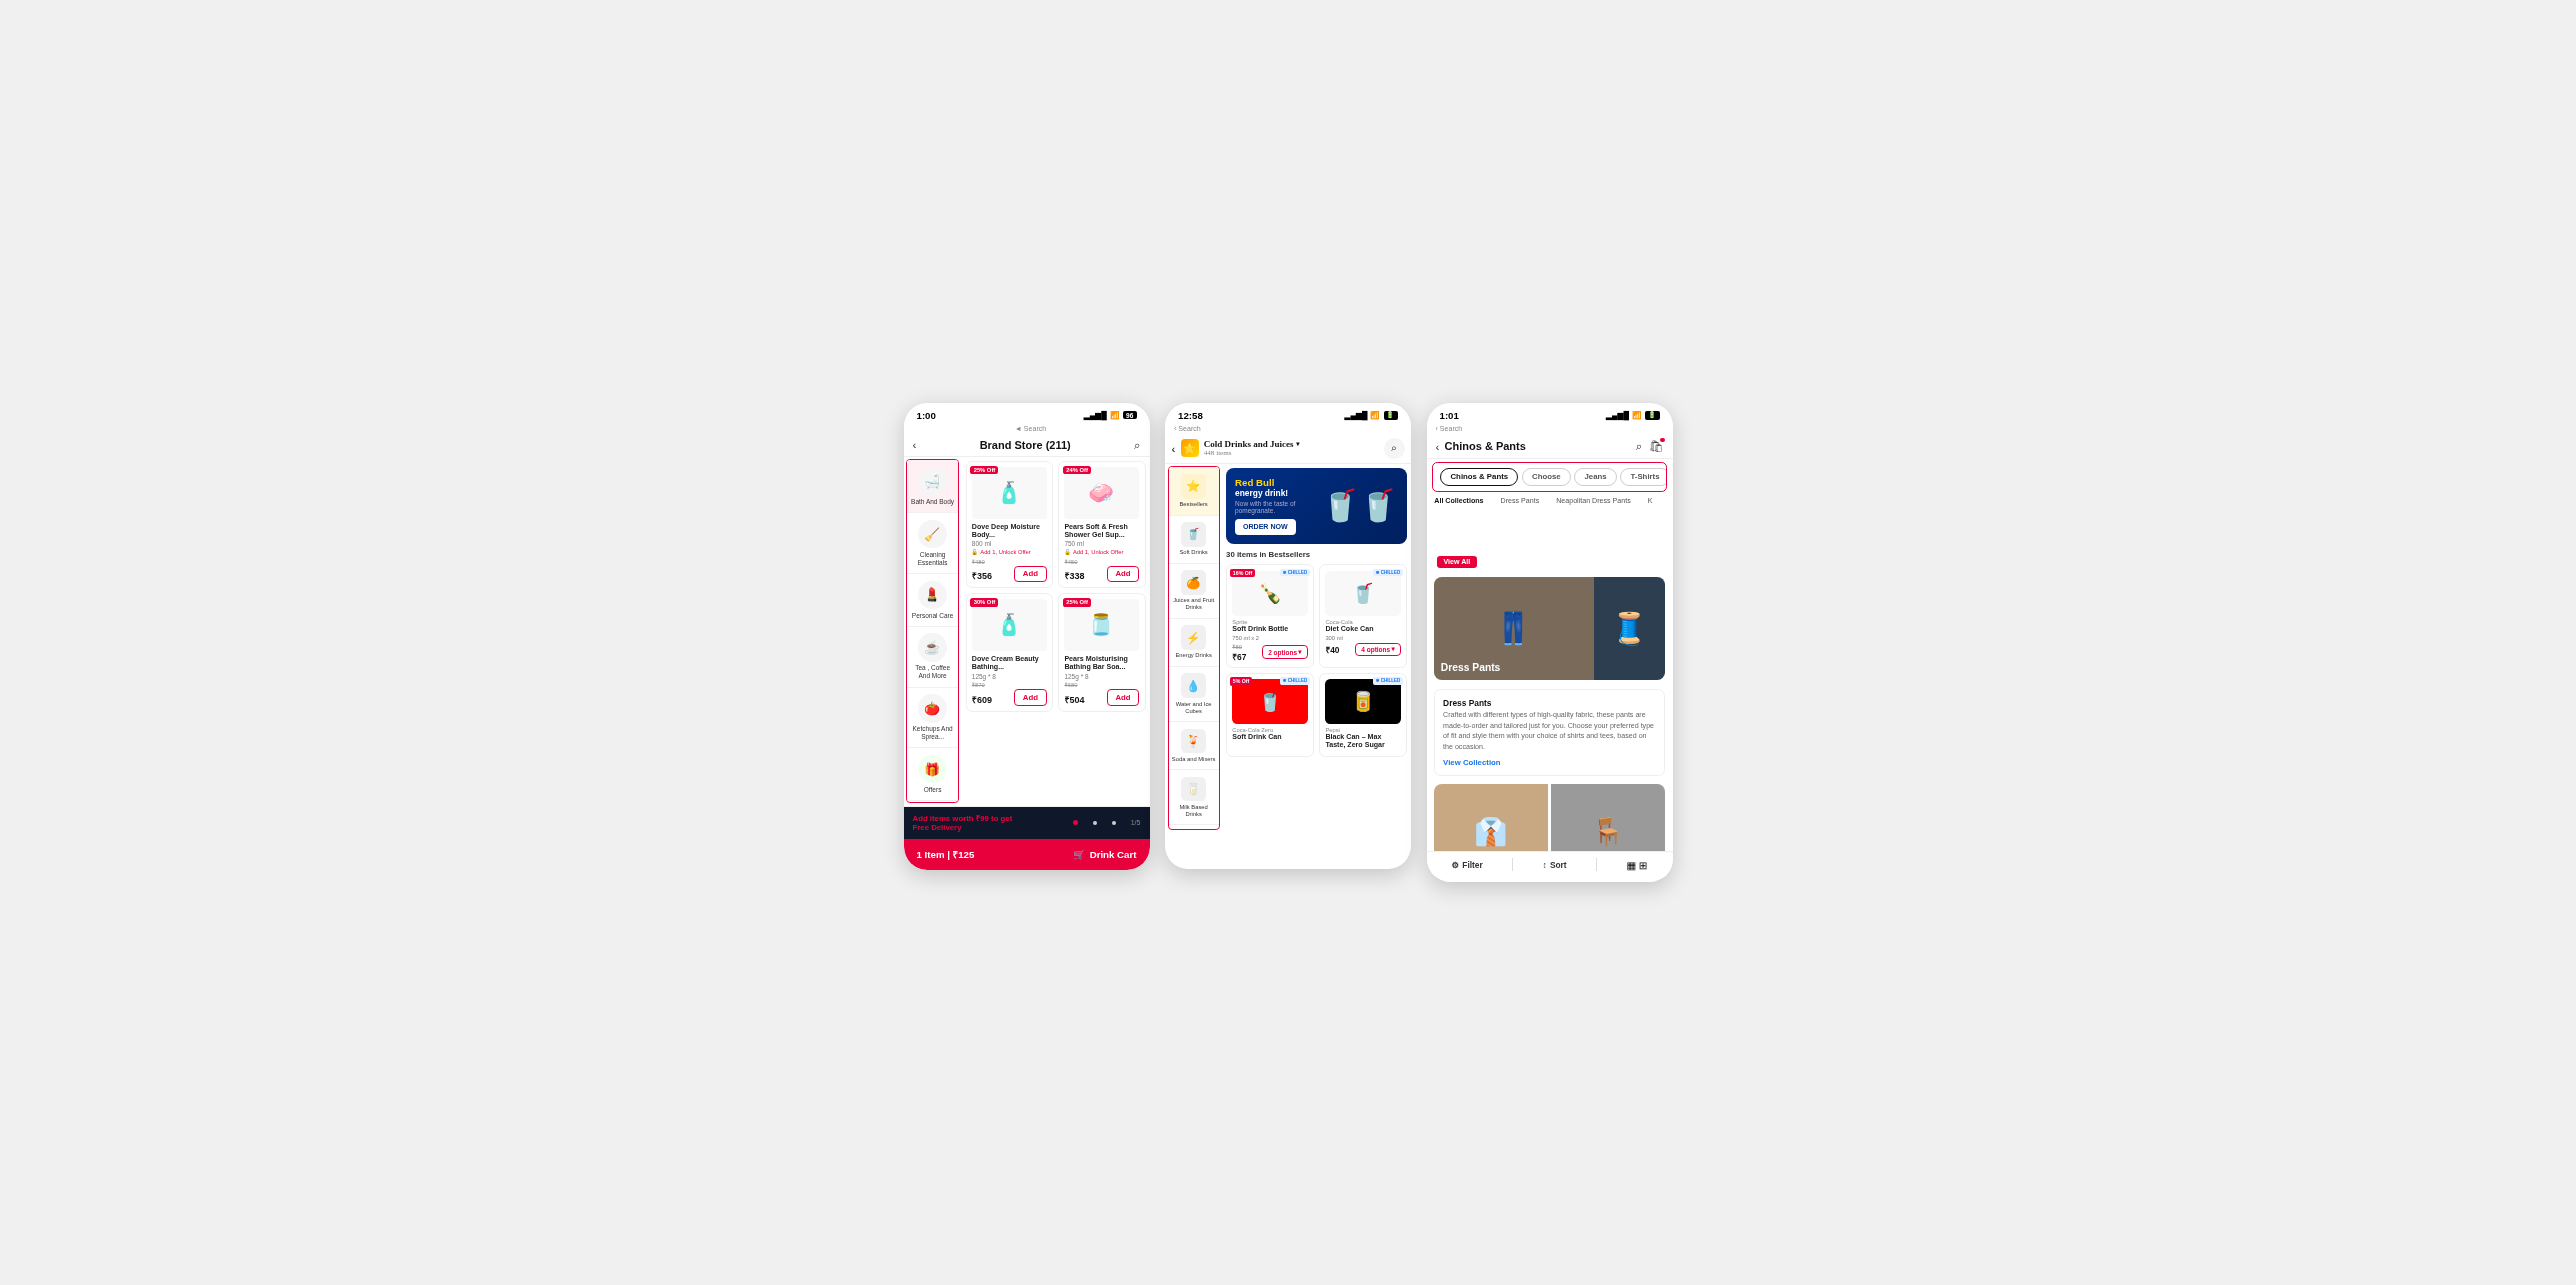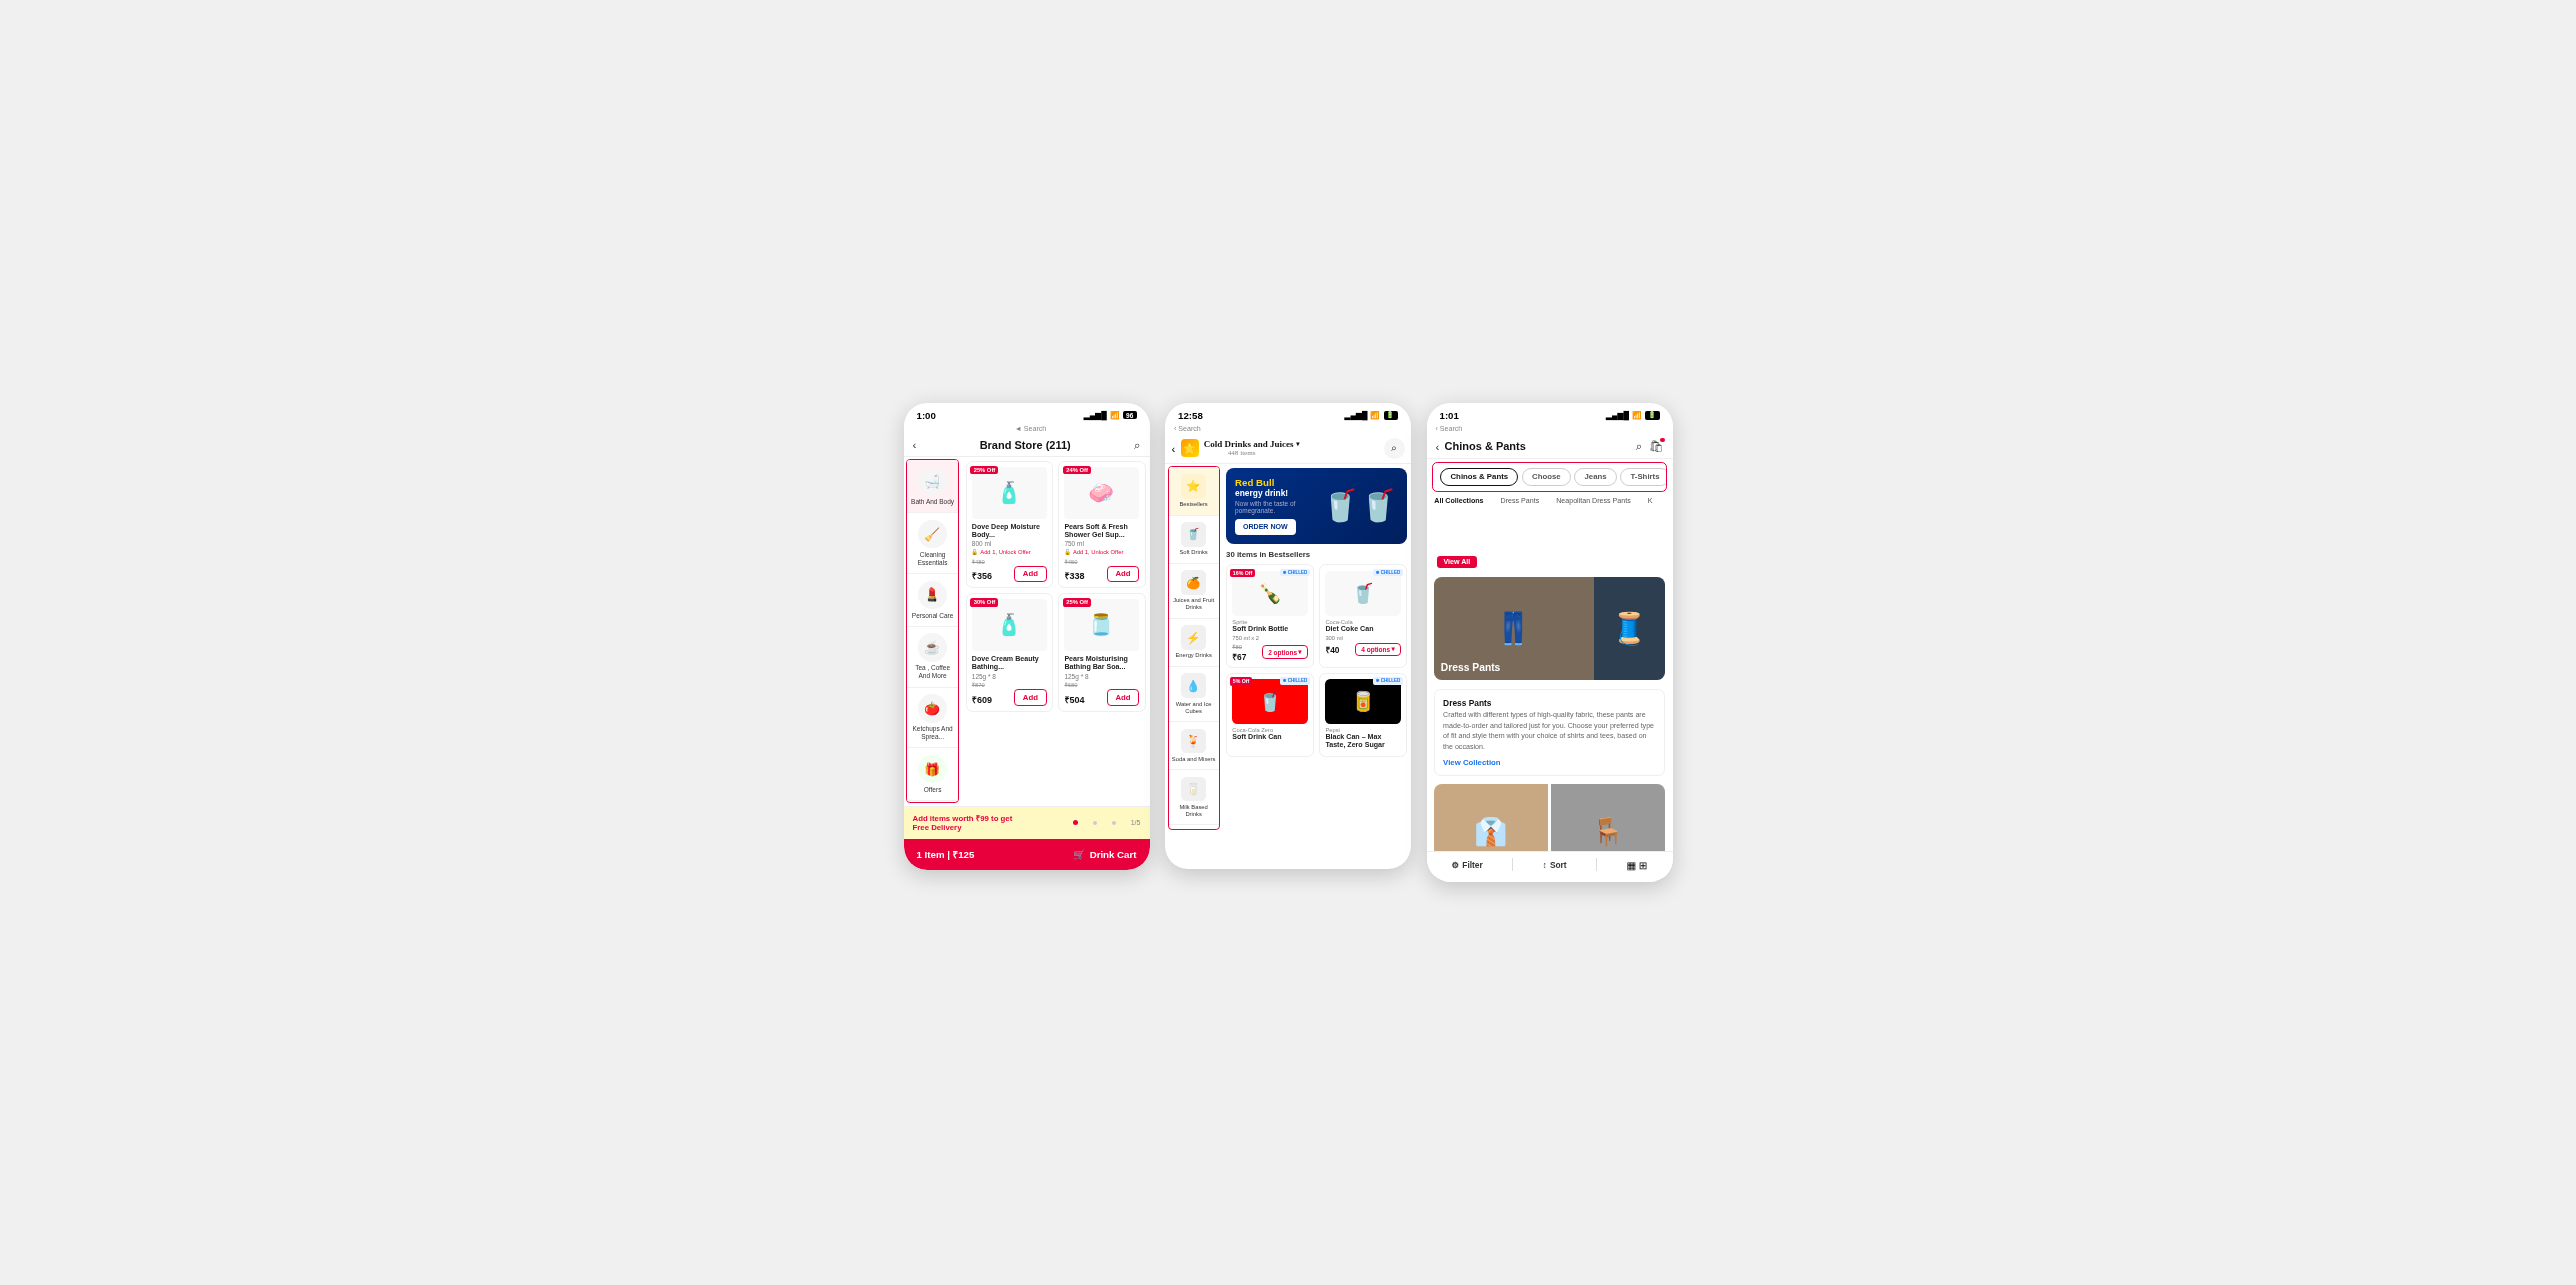--- a/index.html
+++ b/index.html
@@ -139,21 +139,21 @@
       border: 1px solid #e8003d;
       color: #e8003d;
       border-radius: 3.9px;
       padding: 2.6px 7.8px;
       font-size: 7.8px;
       font-weight: 700;
       cursor: pointer;
     }
 
     .delivery-banner {
-      background: #fef9c3;
+      background: #0f172a;
       border-top: 0.6px solid #eee;
       padding: 6.5px 9px;
       display: flex;
       align-items: center;
       justify-content: space-between;
       font-size: 7.8px;
     }
     .delivery-text { color: #444; }
     .delivery-text span { color: #e8003d; font-weight: 700; }
     .page-dots { display: flex; gap: 15px; align-items: center; padding-left: 48px; }
@@ -183,21 +183,21 @@
       gap: 5.2px;
     }
     .store-logo {
       width: 18px; height: 18px; border-radius: 3.9px;
       background: linear-gradient(135deg, #ff9a00, #ffd600);
       display: flex; align-items: center; justify-content: center;
       font-size: 10.3px;
     }
     .store-name-row { flex: 1; font-family: Liberation Serif, serif; }
     .store-title { font-size: 9px; font-weight: 700; color: #111; display: flex; align-items: center; gap: 2.6px; }
-    .store-count { font-size: 7.1px; color: #888; margin-left: 24px; }
+    .store-count { font-size: 7.1px; color: #888; }
     .search-circle { width: 21px; height: 21px; border-radius: 50%; background: #f5f5f5; display: flex; align-items: center; justify-content: center; cursor: pointer; font-size: 9.7px; }
 
     .drinks-layout {
       display: flex;
       height: 369px;
       overflow: hidden;
     }
     .drinks-sidebar {
       width: 52px;
       overflow-y: auto;

